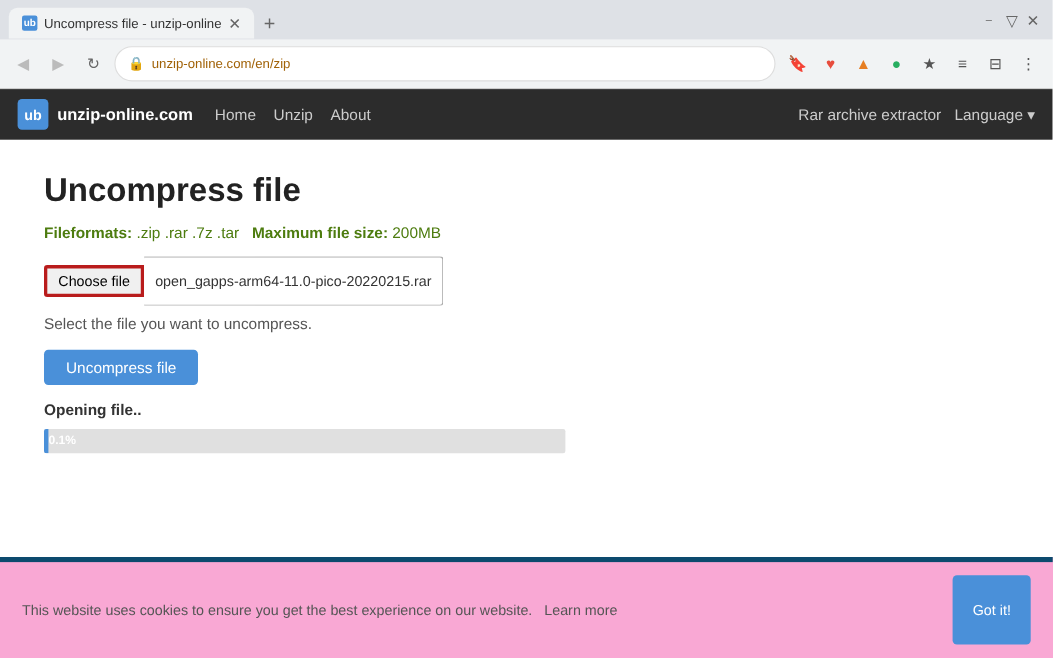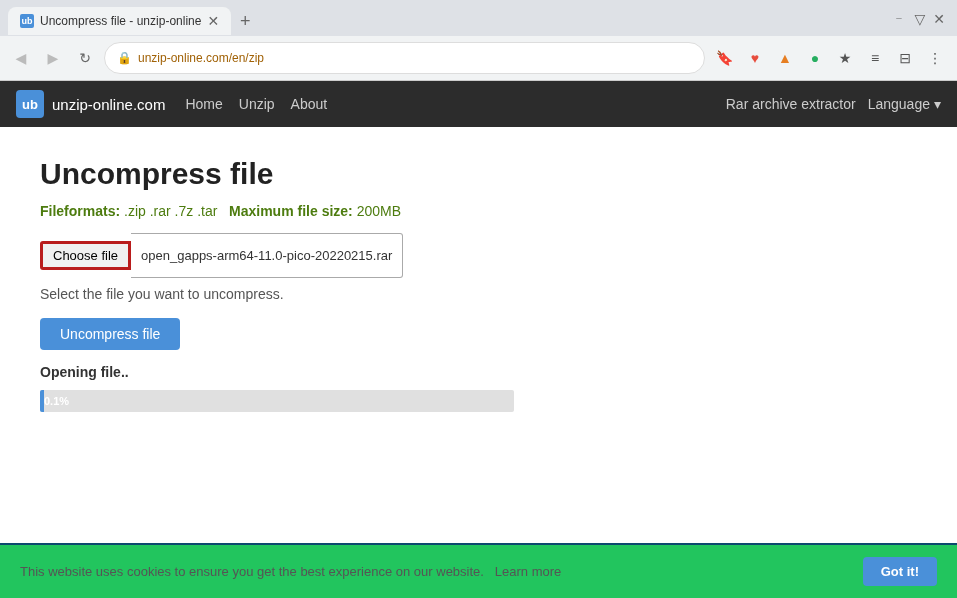--- a/index.html
+++ b/index.html
@@ -162,21 +162,21 @@
       display: flex;
       align-items: center;
       justify-content: center;
       font-weight: bold;
       font-size: 13px;
       color: white;
     }
     .site-logo-text {
       font-size: 15px;
       color: #fff;
-      font-weight: normal;
+      font-weight: bold;
     }
     .site-nav-links {
       display: flex;
       gap: 16px;
     }
     .site-nav-link {
       color: #ccc;
       font-size: 14px;
       cursor: pointer;
       text-decoration: none;
@@ -323,48 +323,47 @@
     .footer-separator {
       color: #555;
     }
 
     
     .cookie-banner {
       position: fixed;
       bottom: 0;
       left: 0;
       right: 0;
-      background: #22c55e;
-      border-top: 2px solid #0c4a6e;
+      background: #f9a8d4;
+      border-top: 5px solid #0c4a6e;
       padding: 12px 20px;
       display: flex;
       align-items: center;
       gap: 12px;
       font-size: 13px;
       color: #555;
       z-index: 1000;
     }
     .cookie-text {
       flex: 1;
     }
     .cookie-learn-more {
       color: #555;
       text-decoration: none;
       cursor: pointer;
     }
     .cookie-got-it {
-      padding: 7px 18px;
+      padding: 24px 18px;
       background: #4a90d9;
       color: #fff;
       border: none;
       border-radius: 4px;
       font-size: 13px;
       cursor: pointer;
       white-space: nowrap;
-      font-weight: bold;
     }
   </style>
 </head>
 <body>
 
 <div class="browser-chrome">
 
   <div class="tab-bar">
     <div class="browser-tab">
       <div class="tab-favicon">ub</div>

